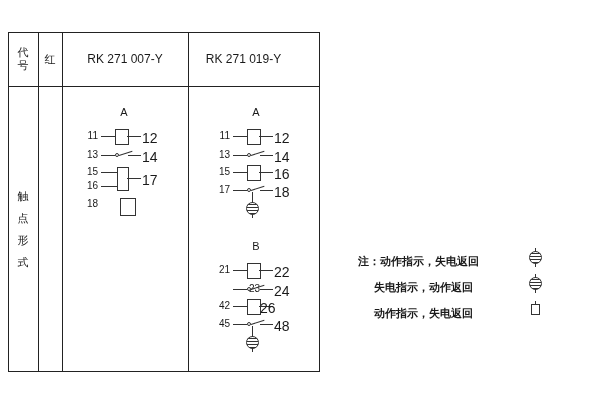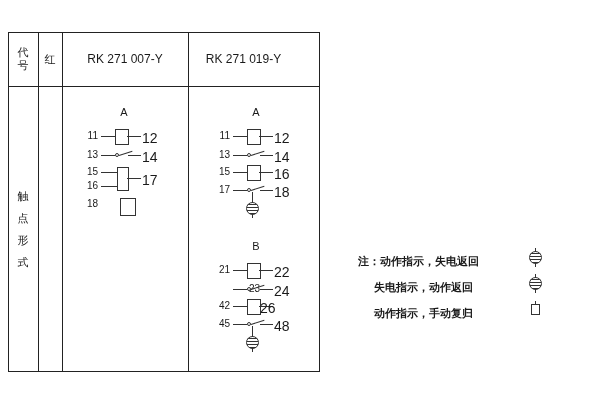--- a/index.html
+++ b/index.html
@@ -365,20 +365,20 @@
         <span class="flag-sym" style="left:3px; top:5px;"></span>
       </span>
     </div>
     <div class="legend-row">
       <span class="legend-text indent">失电指示，动作返回</span>
       <span class="legend-sym-slot">
         <span class="flag-sym" style="left:3px; top:5px;"></span>
       </span>
     </div>
     <div class="legend-row">
-      <span class="legend-text indent">动作指示，手动复归</span>
+      <span class="legend-text indent">动作指示，失电返回</span>
       <span class="legend-sym-slot">
         <span class="sq-sym" style="left:5px; top:6px;"></span>
       </span>
     </div>
   </div>
 
 </div>
 
 </body></html>

